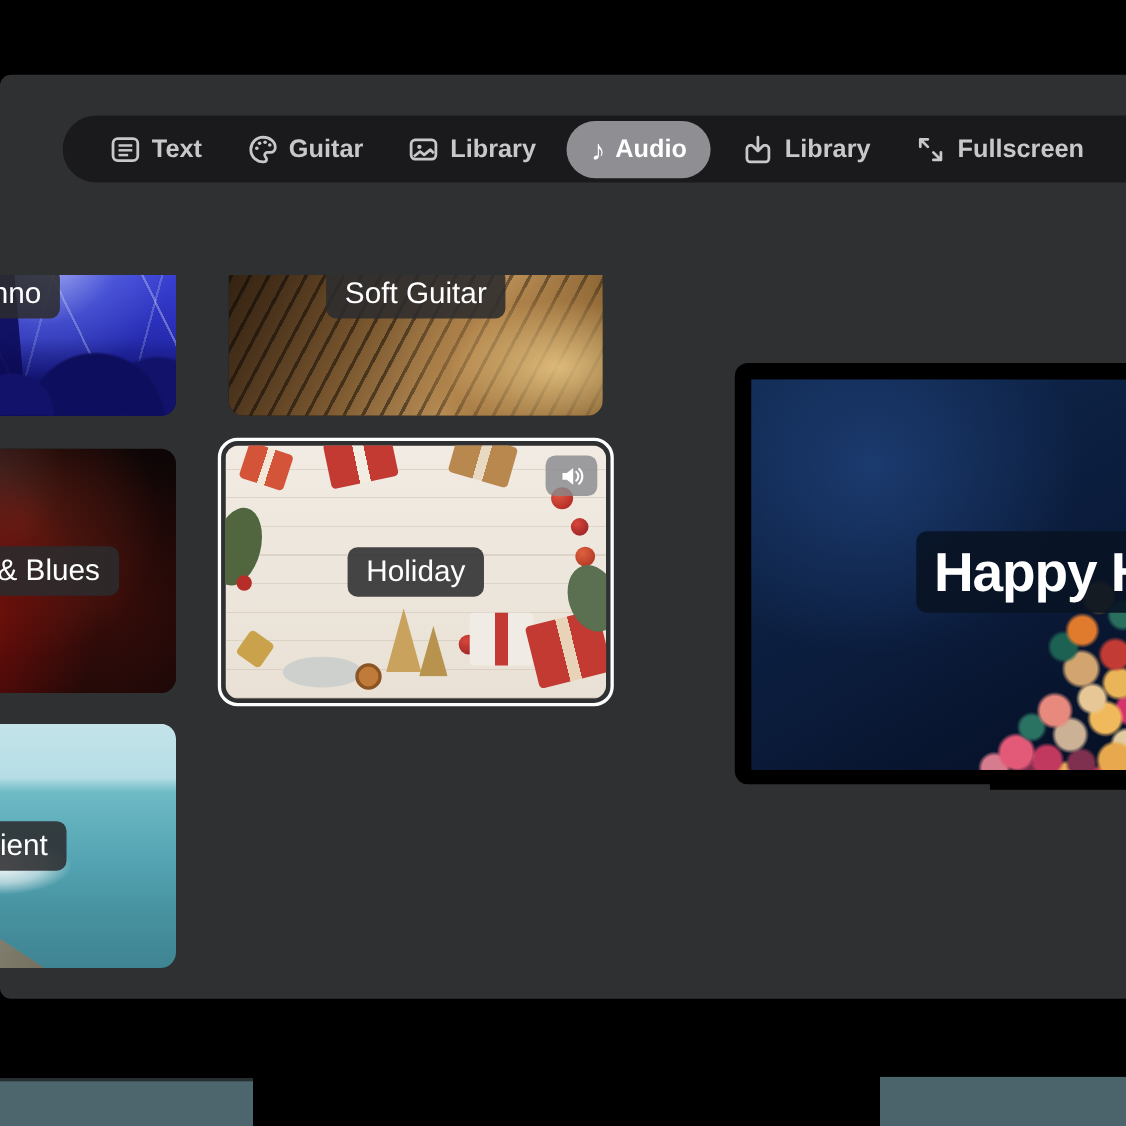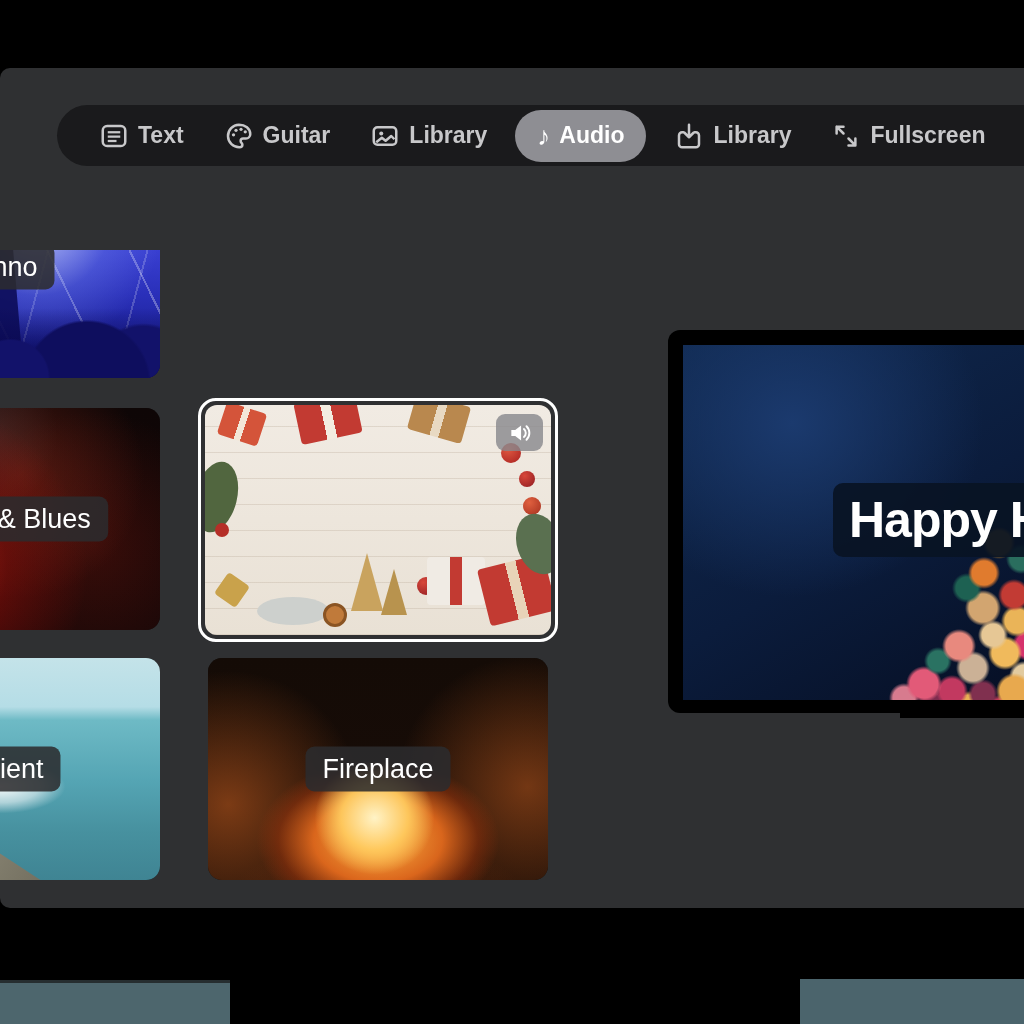--- a/index.html
+++ b/index.html
@@ -236,20 +236,24 @@
 
   <div class="tiles-viewport">
 
     <div class="tile" style="left:-172px;top:-94px;width:332px;height:222px">
       <div class="art art-techno">
           <div class="dj"></div>
         </div>
       <div class="chip">Techno</div>
     </div>
 
+    <div class="tile" style="left:208px;top:-94px;width:340px;height:222px">
+      <div class="art art-guitar"></div>
+      <div class="chip">Soft Guitar</div>
+    </div>
 
     <div class="tile" style="left:-172px;top:158px;width:332px;height:222px">
       <div class="art art-blues"></div>
       <div class="chip">Rhythm &amp; Blues</div>
     </div>
 
     <div class="tile selected" style="left:198px;top:148px;width:360px;height:244px">
       <div class="tile-inner">
         <div class="art art-holiday">
           <div class="deco gift" style="left:16px;top:2px;width:42px;height:34px;transform:rotate(18deg);background:linear-gradient(90deg,#d4543a 0 42%,#f3e7d8 42% 58%,#d4543a 58%)"></div>
@@ -263,38 +267,35 @@
           <div class="deco" style="left:14px;top:172px;width:26px;height:26px;transform:rotate(35deg);background:#c9a24b;border-radius:4px"></div>
           <div class="deco" style="left:52px;top:192px;width:72px;height:28px;border-radius:50%;background:#cdd0cd"></div>
           <div class="deco" style="left:146px;top:148px;width:32px;height:58px;background:#c9a35e;clip-path:polygon(50% 0,100% 100%,0 100%)"></div>
           <div class="deco" style="left:176px;top:164px;width:26px;height:46px;background:#b8934e;clip-path:polygon(50% 0,100% 100%,0 100%)"></div>
           <div class="deco ball" style="left:118px;top:198px;width:24px;height:24px;background:#c07a3a;border:3px solid #8a5423;box-sizing:border-box"></div>
           <div class="deco ball" style="left:212px;top:172px;width:18px;height:18px;background:radial-gradient(circle at 35% 30%,#d8473a,#8f1c22)"></div>
           <div class="deco gift" style="left:222px;top:152px;width:58px;height:48px;background:linear-gradient(90deg,#f0ebe4 0 40%,#c23a32 40% 60%,#f0ebe4 60%)"></div>
           <div class="deco gift" style="left:278px;top:156px;width:68px;height:58px;transform:rotate(-14deg);background:linear-gradient(90deg,#c23a32 0 42%,#e8d3b8 42% 58%,#c23a32 58%)"></div>
           <div class="deco" style="left:312px;top:108px;width:44px;height:62px;border-radius:50%;transform:rotate(-18deg);background:#5a7050"></div>
         </div>
+        <div class="chip">Holiday</div>
         <div class="speaker">
           <svg width="26" height="26" viewBox="0 0 24 24">
               <path d="M4 9.2v5.6h3.6L13 19V5L7.6 9.2H4z" fill="#fff"></path>
               <path d="M15.6 8.4a4.6 4.6 0 0 1 0 7.2M18 5.8a8.6 8.6 0 0 1 0 12.4" stroke="#fff" stroke-width="1.8" fill="none" stroke-linecap="round"></path>
             </svg>
         </div>
       </div>
     </div>
 
     <div class="tile" style="left:-172px;top:408px;width:332px;height:222px">
       <div class="art art-ambient"></div>
       <div class="chip">Ambient</div>
     </div>
 
-    <div class="tile" style="left:208px;top:408px;width:340px;height:222px">
-      <div class="art art-fire"></div>
-      <div class="chip">Fireplace</div>
-    </div>
 
   </div>
 </div>
 
 <div class="preview">
   <div class="screen">
     <div class="bokeh"></div>
     <div class="banner">
       <span>Happy Holidays</span>
     </div>

